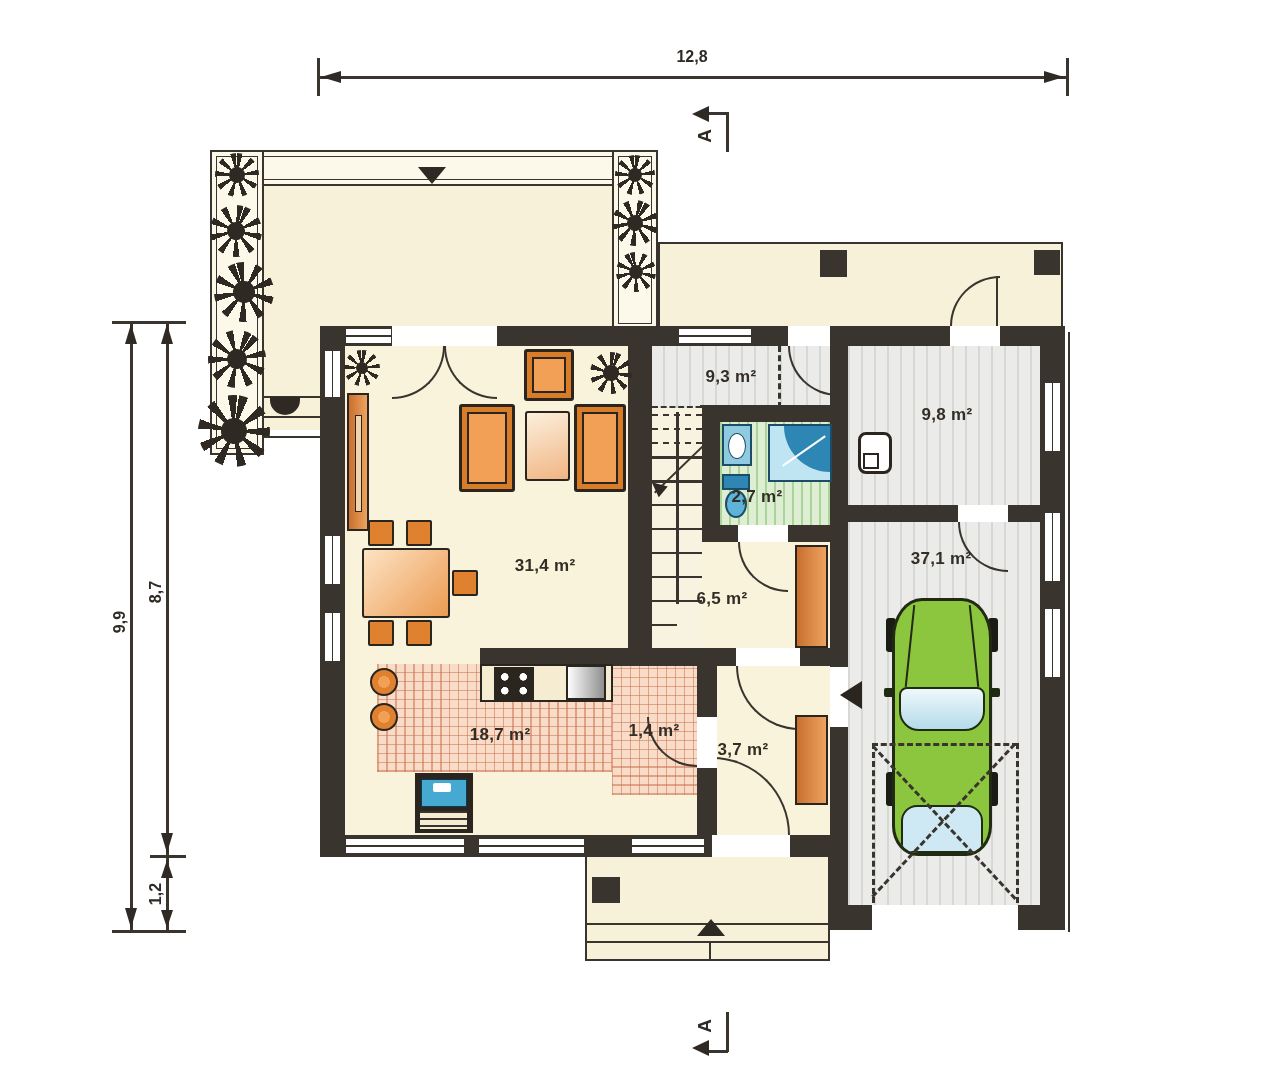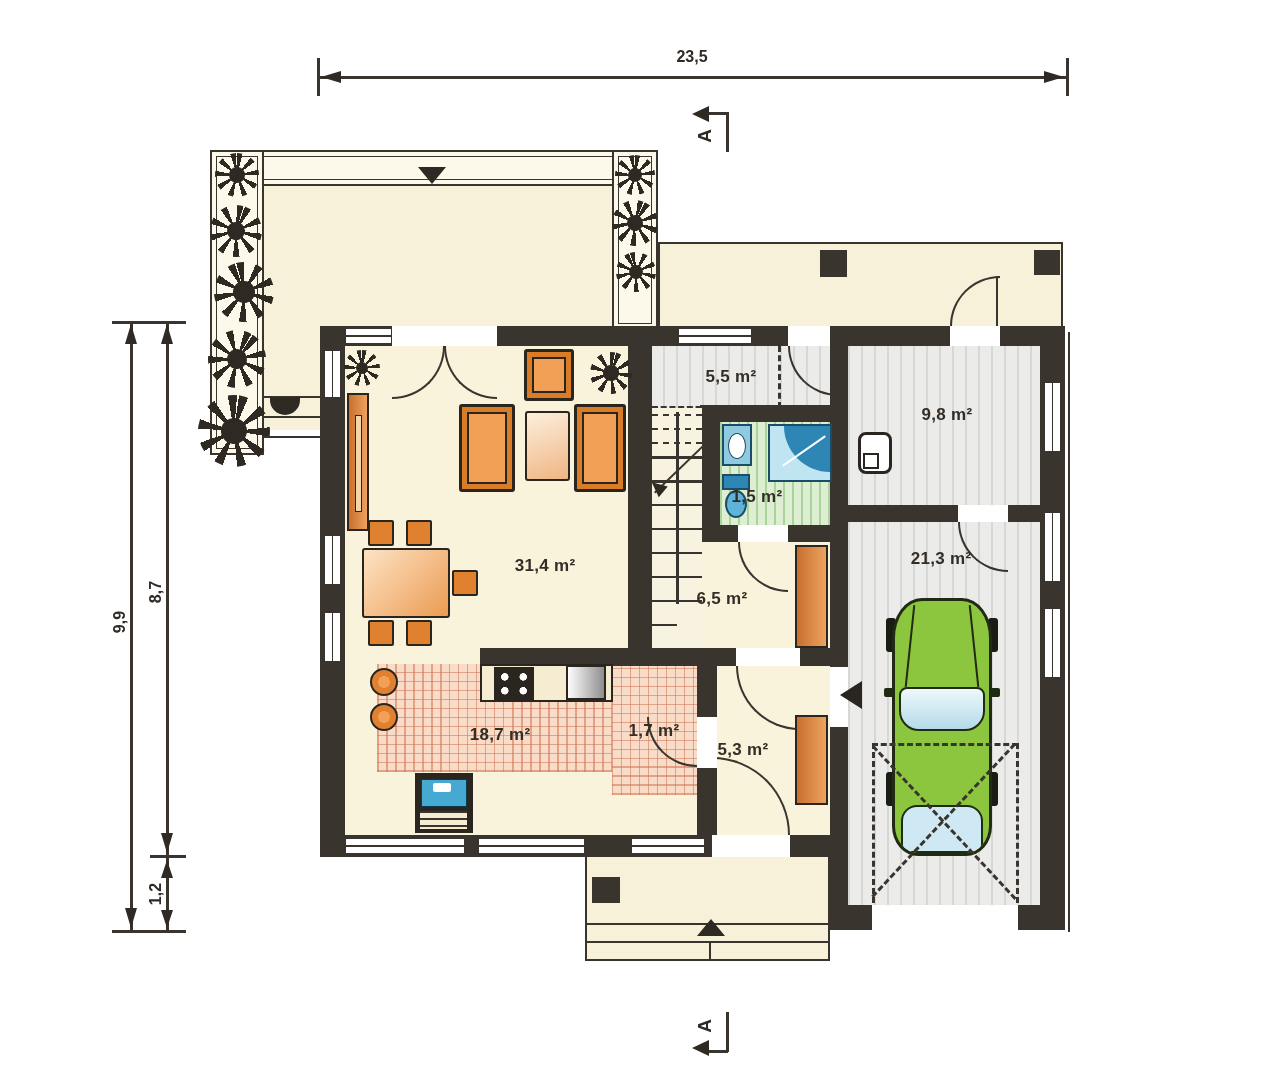--- a/index.html
+++ b/index.html
@@ -275,35 +275,35 @@
   <div class="wood" style="left:795px;top:715px;width:33px;height:90px;"></div>
 
   <div class="abs" style="left:585px;top:857px;width:245px;height:66px;background:#f8f1da;border-left:2px solid #3a342e;border-right:2px solid #3a342e;box-sizing:border-box;"></div>
   <div class="wall" style="left:592px;top:877px;width:28px;height:26px;"></div>
   <div class="abs" style="left:585px;top:923px;width:245px;height:20px;background:#f8f1da;border:2px solid #3a342e;box-sizing:border-box;"></div>
   <div class="abs" style="left:585px;top:941px;width:245px;height:20px;background:#f8f1da;border:2px solid #3a342e;box-sizing:border-box;"></div>
   <div class="thin" style="left:709px;top:941px;width:2px;height:20px;"></div>
   <div class="tri" style="left:697px;top:919px;border-left:14px solid transparent;border-right:14px solid transparent;border-bottom:17px solid #2e2a23;"></div>
 
   <div class="rl" style="left:545px;top:566px;">31,4 m²</div>
-  <div class="rl" style="left:731px;top:377px;">5,5 m²</div>
-  <div class="rl" style="left:757px;top:497px;">1,5 m²</div>
+  <div class="rl" style="left:731px;top:377px;">9,3 m²</div>
+  <div class="rl" style="left:757px;top:497px;">2,7 m²</div>
   <div class="rl" style="left:947px;top:415px;">9,8 m²</div>
-  <div class="rl" style="left:941px;top:559px;">21,3 m²</div>
+  <div class="rl" style="left:941px;top:559px;">37,1 m²</div>
   <div class="rl" style="left:722px;top:599px;">6,5 m²</div>
   <div class="rl" style="left:500px;top:735px;">18,7 m²</div>
-  <div class="rl" style="left:654px;top:731px;">1,7 m²</div>
-  <div class="rl" style="left:743px;top:750px;">5,3 m²</div>
+  <div class="rl" style="left:654px;top:731px;">1,4 m²</div>
+  <div class="rl" style="left:743px;top:750px;">3,7 m²</div>
 
   <div class="thin" style="left:318px;top:76px;width:750px;height:2.5px;"></div>
   <div class="thin" style="left:317px;top:58px;width:2.5px;height:38px;"></div>
   <div class="thin" style="left:1066px;top:58px;width:2.5px;height:38px;"></div>
   <div class="tri" style="left:321px;top:71px;border-top:6px solid transparent;border-bottom:6px solid transparent;border-right:20px solid #2f2a24;"></div>
   <div class="tri" style="left:1044px;top:71px;border-top:6px solid transparent;border-bottom:6px solid transparent;border-left:20px solid #2f2a24;"></div>
-  <div class="dl" style="left:692px;top:57px;">23,5</div>
+  <div class="dl" style="left:692px;top:57px;">12,8</div>
 
   <div class="thin" style="left:130px;top:322px;width:2.5px;height:610px;"></div>
   <div class="thin" style="left:112px;top:321px;width:74px;height:2.5px;"></div>
   <div class="thin" style="left:112px;top:930px;width:74px;height:2.5px;"></div>
   <div class="tri" style="left:125px;top:324px;border-left:6px solid transparent;border-right:6px solid transparent;border-bottom:20px solid #2f2a24;"></div>
   <div class="tri" style="left:125px;top:908px;border-left:6px solid transparent;border-right:6px solid transparent;border-top:20px solid #2f2a24;"></div>
   <div class="dl rot" style="left:120px;top:622px;">9,9</div>
 
   <div class="thin" style="left:166px;top:322px;width:2.5px;height:610px;"></div>
   <div class="thin" style="left:150px;top:855px;width:36px;height:2.5px;"></div>

